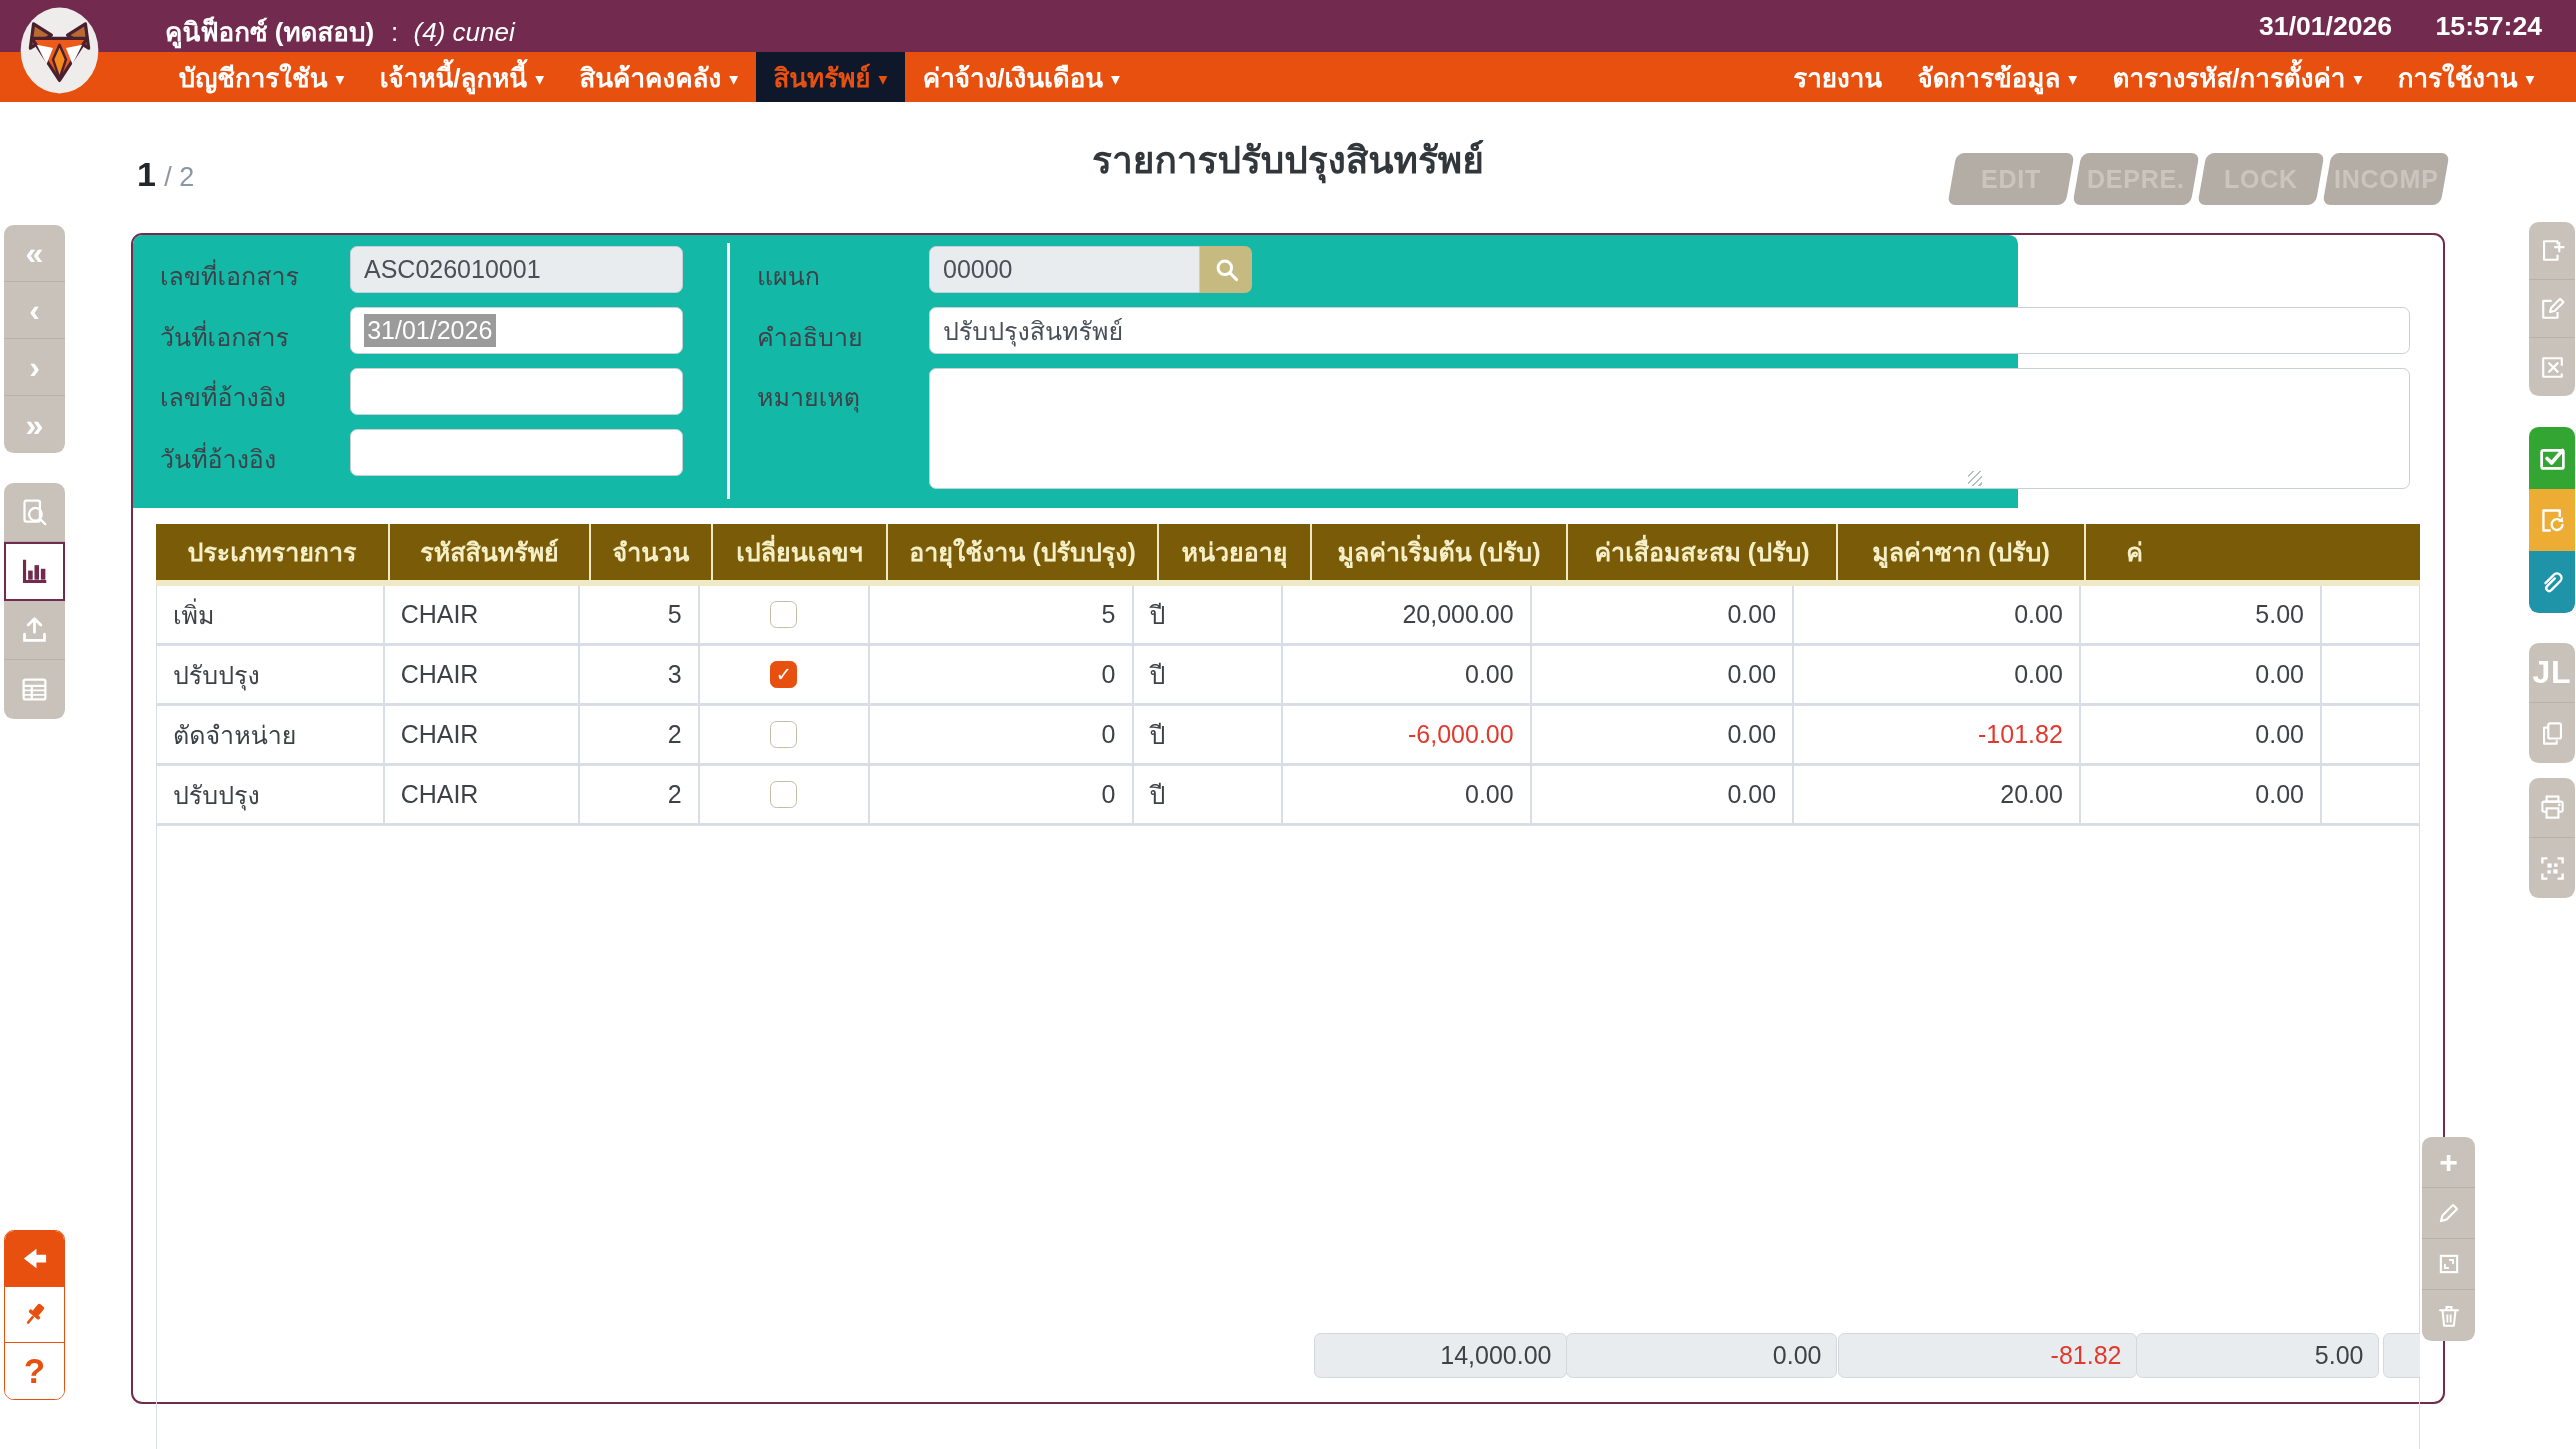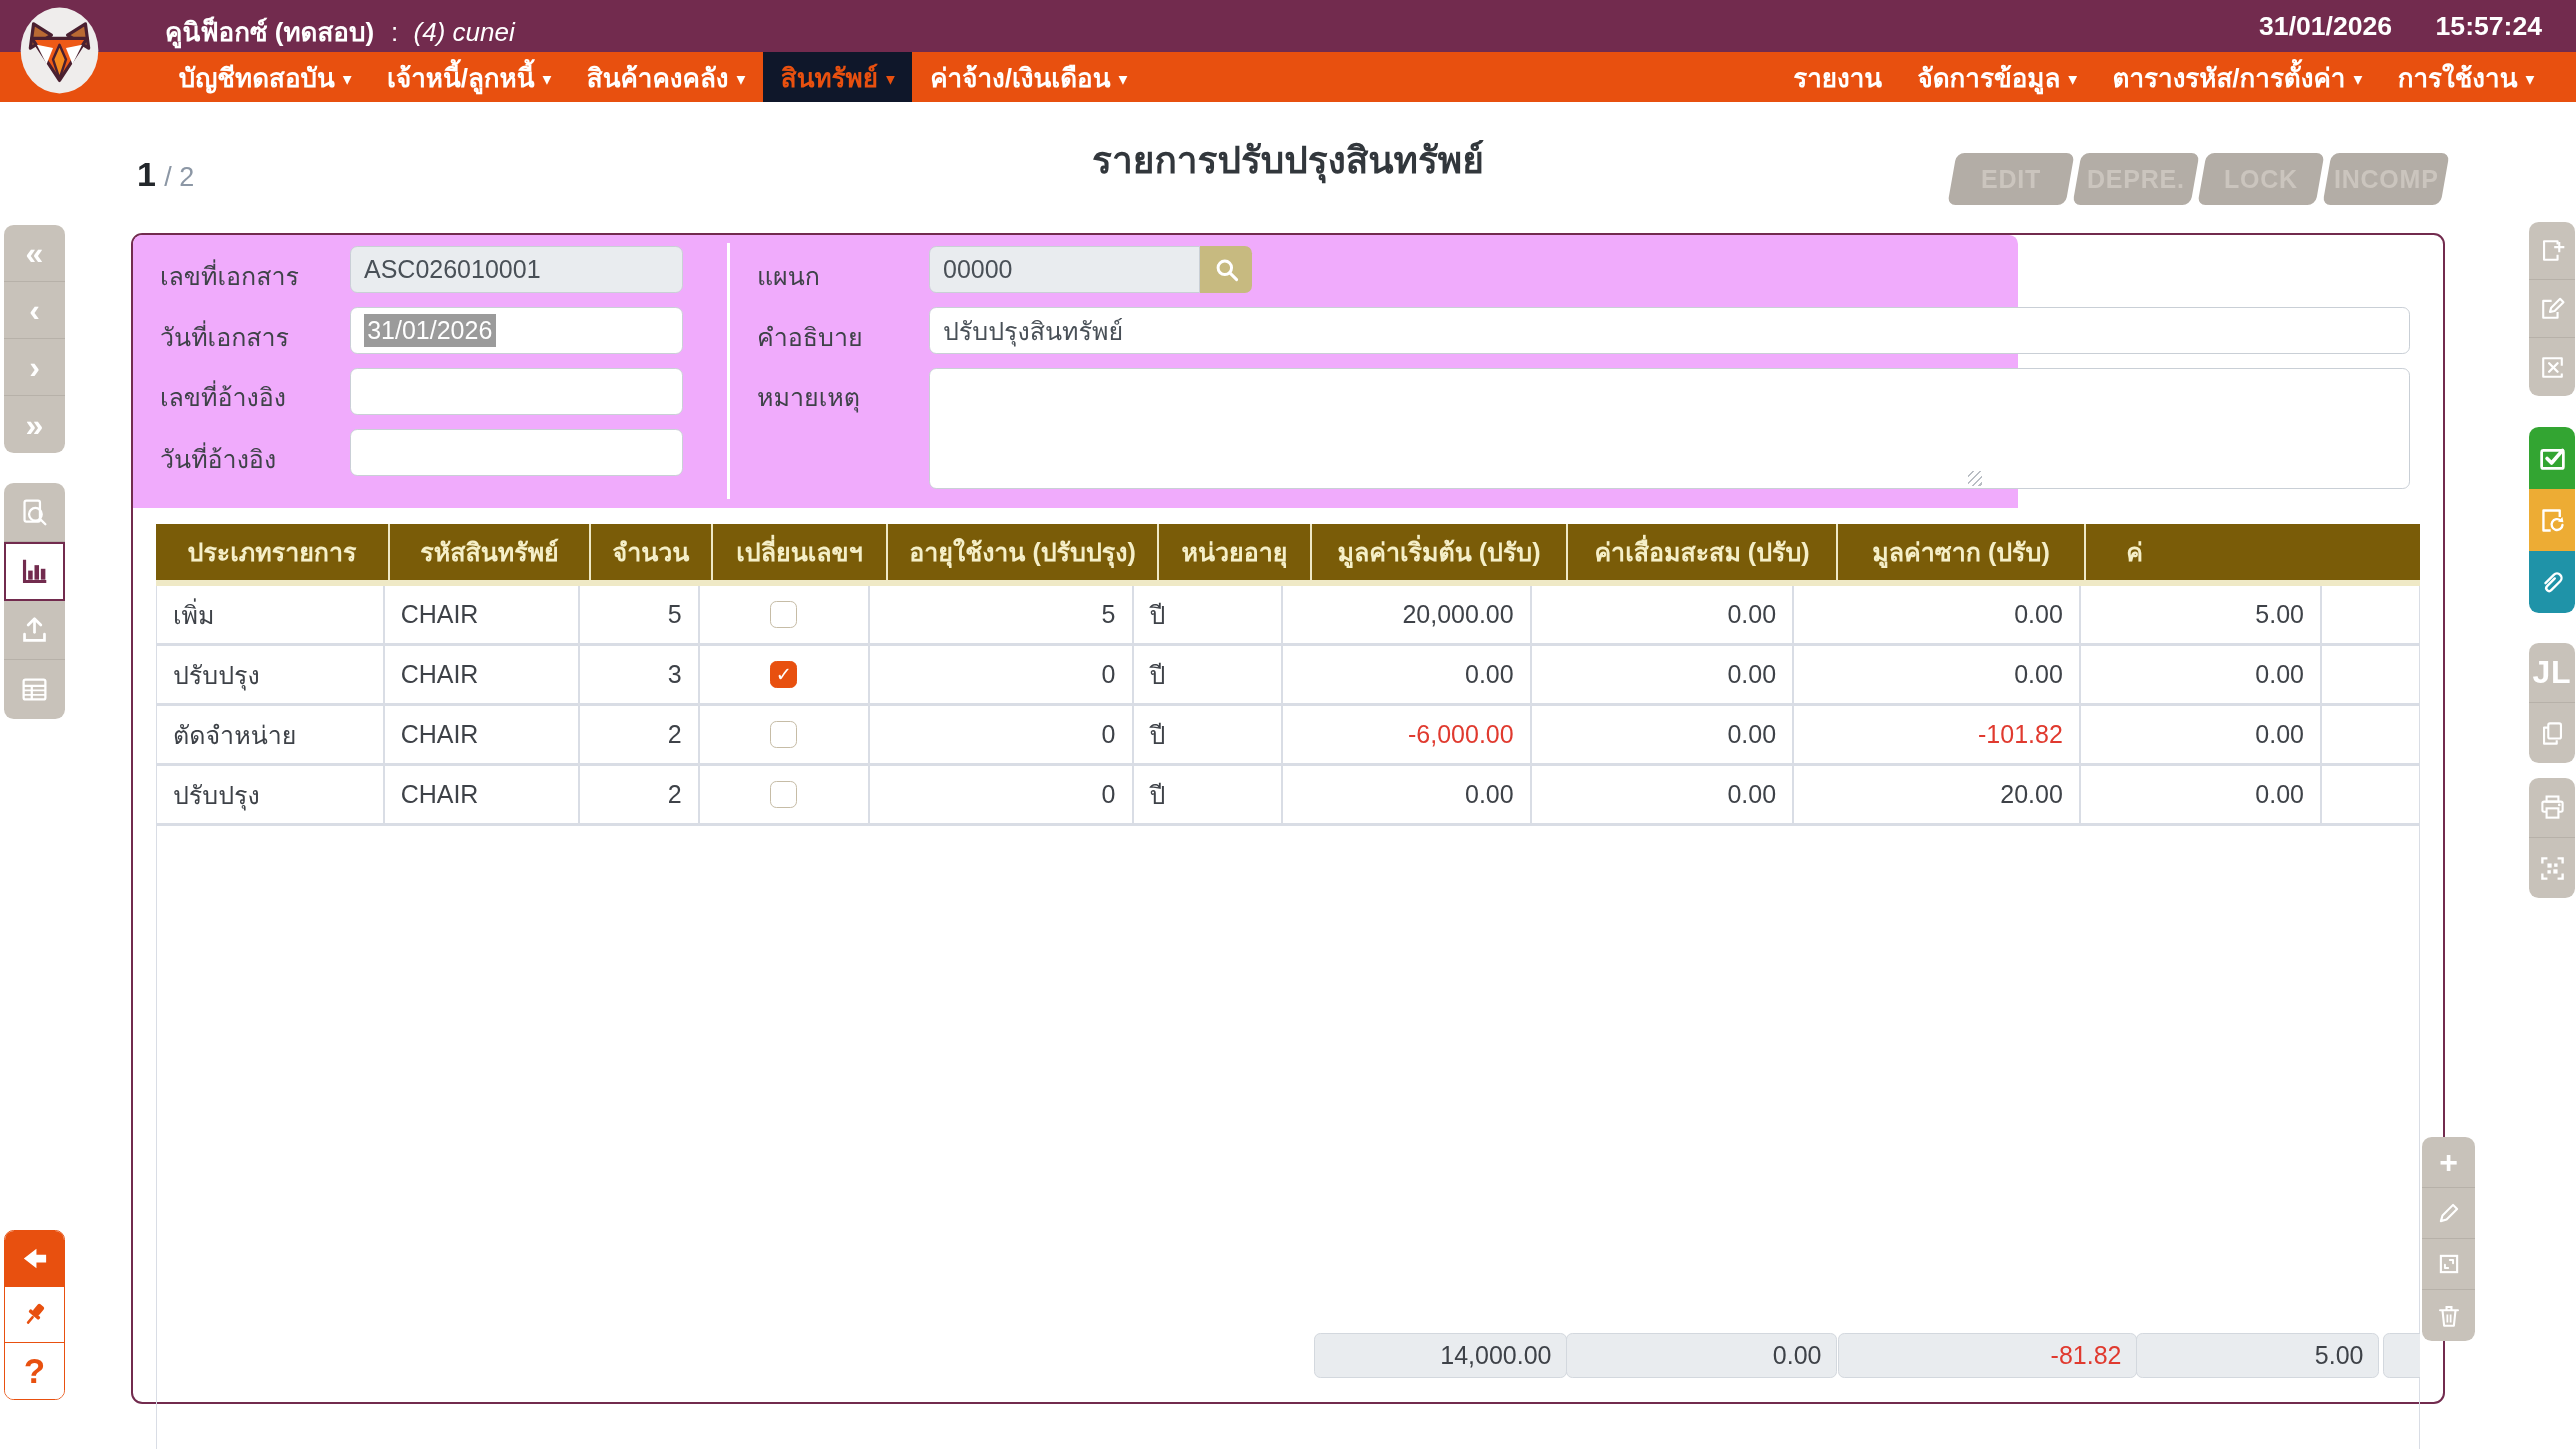--- a/index.html
+++ b/index.html
@@ -31,21 +31,21 @@
     font-size:37px; font-weight:bold; color:#32373c; }
   .action-btns { position:absolute; top:153px; left:1952px; width:493px; display:flex; gap:6.4px; }
   .abtn { flex:1; height:52px; background:#b3ada6; color:#cbc5be; border:none;
     font-size:25px; font-weight:bold; border-radius:8px; transform:skewX(-10deg);
     display:flex; align-items:center; justify-content:center; letter-spacing:0.8px; }
   .abtn > span { transform:skewX(10deg); }
 
   
   .panel { position:absolute; left:131px; top:233px; width:2314px; height:1171px;
     border:2.4px solid #722b4e; border-radius:11.3px; background:#fff; }
-  .yellow { position:absolute; left:0; top:0; width:1885px; height:273px; background:#f0abfc;
+  .yellow { position:absolute; left:0; top:0; width:1885px; height:273px; background:#14b8a6;
     border-radius:8.9px 8.9px 0 0; }
   .ydivider { position:absolute; left:594px; top:8px; width:3.2px; height:256px; background:#fff; }
 
   .flabel { position:absolute; font-size:25px; color:#3e4248; }
   .finput { position:absolute; height:47px; background:#fff; border:1.6px solid #c9cfd6;
     border-radius:7.2px; font-size:25px; color:#495057; padding:0 13px;
     font-family:"Liberation Sans","DejaVu Sans",sans-serif; }
   .finput.ro { background:#e9ecef; }
   .fake-input { display:flex; align-items:center; }
   .fake-input .selected { background:#9b9b9b; color:#fff; padding:1.6px 3.2px; }
@@ -121,21 +121,21 @@
   </div>
   <div class="clock">
     <span style="margin-left:0">31/01/2026</span>
     <span>15:57:24</span>
   </div>
 </div>
 
 <div class="navbar">
   <div class="nav-left">
     <div class="nav-item">
-      <span>บัญชีทดสอบัน</span>
+      <span>บัญชีการใชัน</span>
       <span class="caret">▾</span>
     </div>
     <div class="nav-item">
       <span>เจ้าหนี้/ลูกหนี้</span>
       <span class="caret">▾</span>
     </div>
     <div class="nav-item">
       <span>สินค้าคงคลัง</span>
       <span class="caret">▾</span>
     </div>

